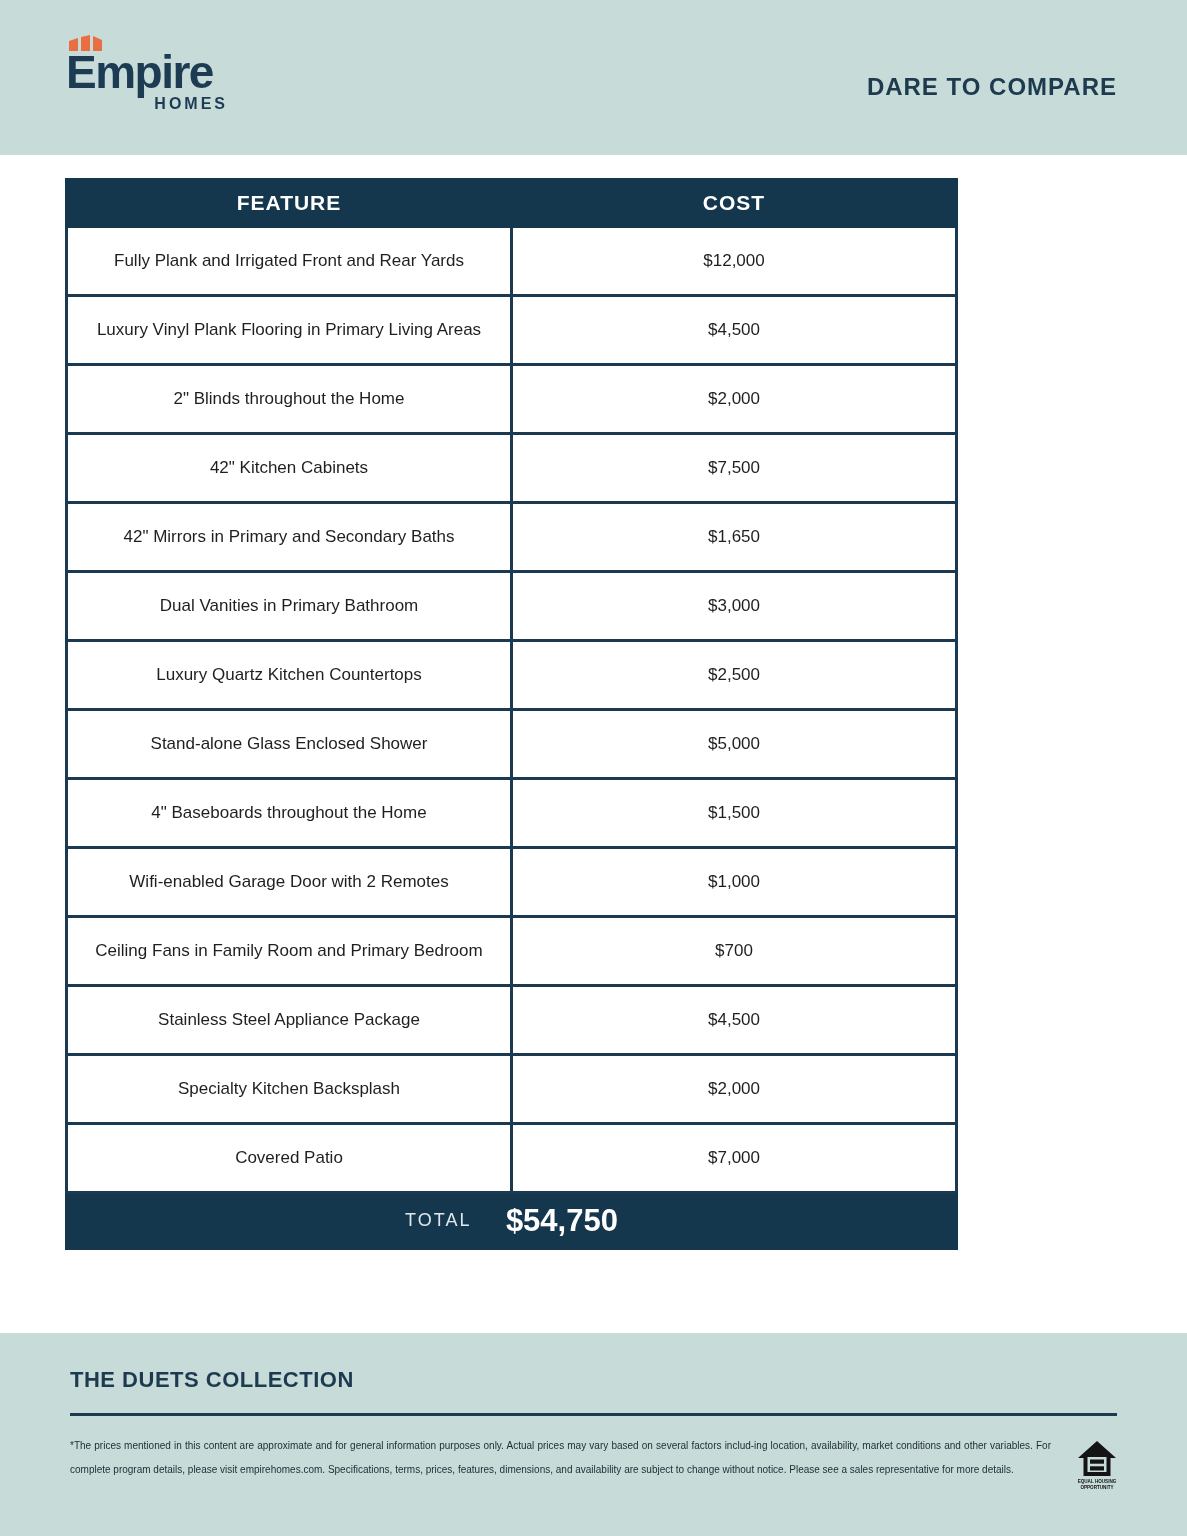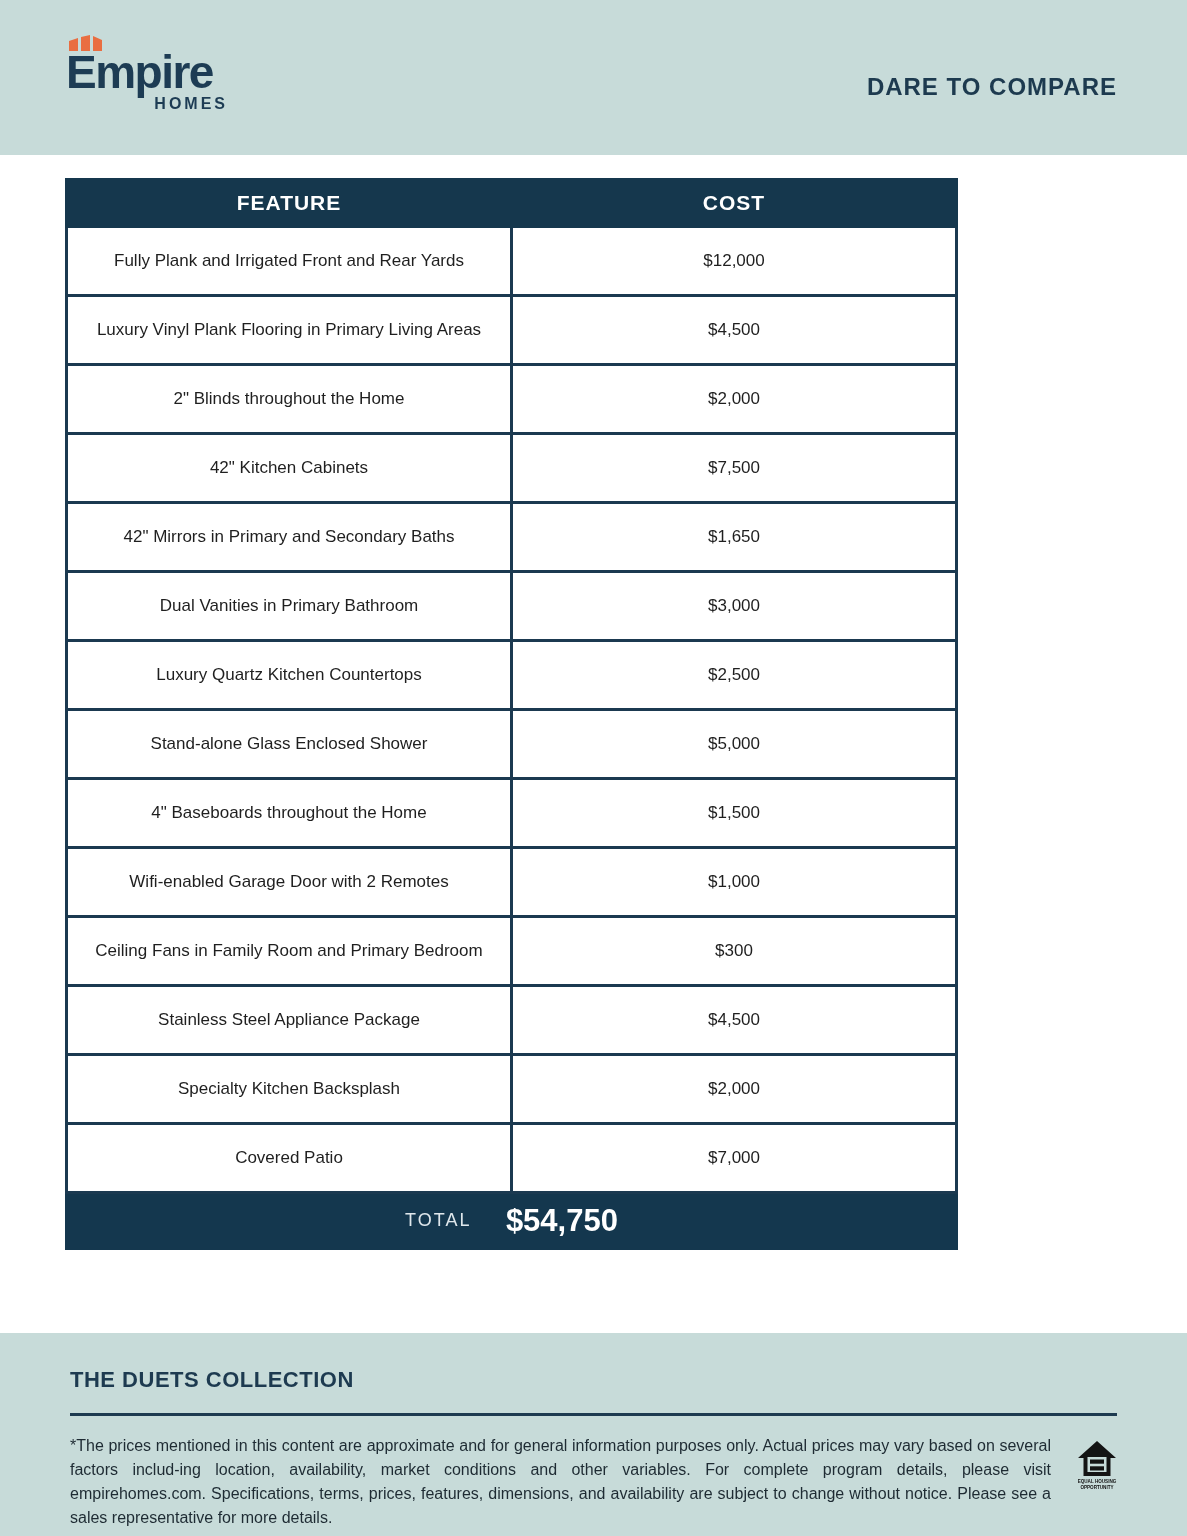--- a/index.html
+++ b/index.html
@@ -74,21 +74,21 @@
     padding: 30px 70px 4px 70px;
   }
   .collection-title {
     font-size: 22px; font-weight: 700; letter-spacing: 0.5px;
     color: #1d3a50; margin: 4px 0 0 0;
   }
   .rule { height: 3px; background: #1d3a50; margin-top: 20px; }
   .disclaimer-row { display: flex; align-items: flex-start; margin-top: 18px; }
   .disclaimer {
     flex: 1; margin: 0; padding-right: 26px;
-    font-size: 16px; line-height: 24px; text-align: justify;
+    font-size: 10px; line-height: 24px; text-align: justify;
     color: #1e2b33;
   }
   .eho { width: 40px; flex: 0 0 40px; margin-top: 6px; }
 </style>
 </head>
 <body>
 
 <div class="page">
 
   <header class="top-band">
@@ -147,21 +147,21 @@
       <tr>
         <td class="feature-cell">4" Baseboards throughout the Home</td>
         <td class="cost-cell">$1,500</td>
       </tr>
       <tr>
         <td class="feature-cell">Wifi-enabled Garage Door with 2 Remotes</td>
         <td class="cost-cell">$1,000</td>
       </tr>
       <tr>
         <td class="feature-cell">Ceiling Fans in Family Room and Primary Bedroom</td>
-        <td class="cost-cell">$300</td>
+        <td class="cost-cell">$700</td>
       </tr>
       <tr>
         <td class="feature-cell">Stainless Steel Appliance Package</td>
         <td class="cost-cell">$4,500</td>
       </tr>
       <tr>
         <td class="feature-cell">Specialty Kitchen Backsplash</td>
         <td class="cost-cell">$2,000</td>
       </tr>
       <tr>

